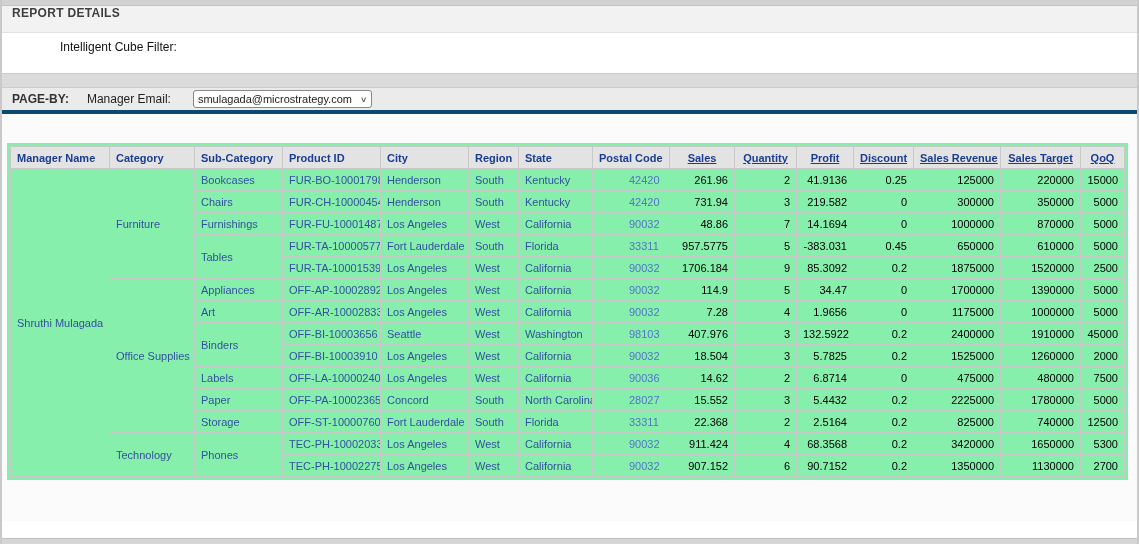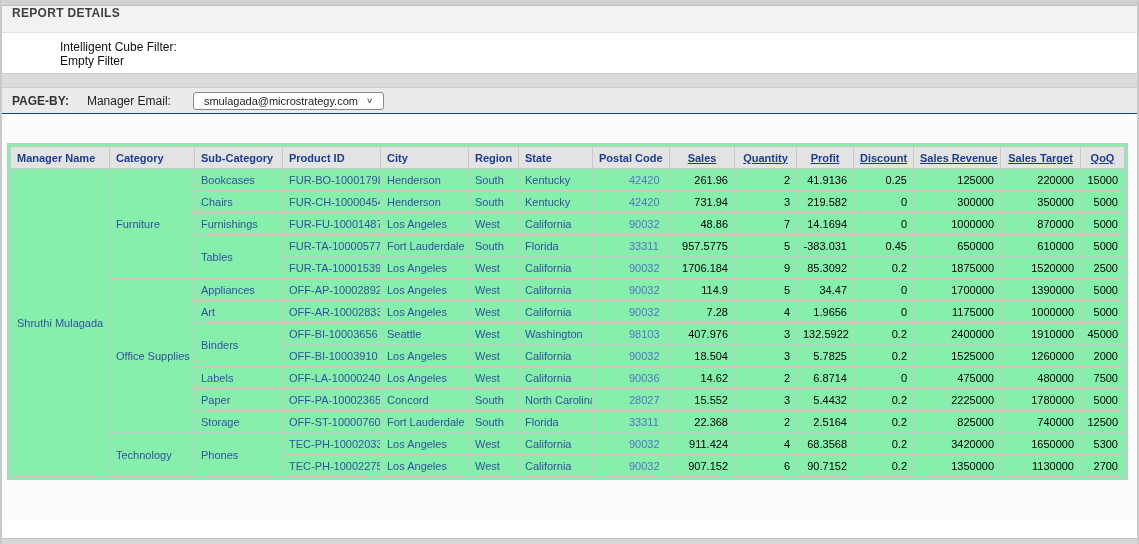--- a/index.html
+++ b/index.html
@@ -22,30 +22,30 @@
     height:27px; background:#f2f2f2; border-bottom:1px solid #e2e2e2;
     display:flex; align-items:flex-start; padding:0 10px;
     font-size:12px; font-weight:bold; color:#3f3f3f; letter-spacing:0.3px;
   }
   .filter-block {
     background:#ffffff; padding:7px 10px 9px 10px;
     font-size:12px; color:#111; line-height:1.2; height:40px;margin-left:48px;
   }
   .section-gap { height:15px; background:#dbdbdb; border-top:1px solid #cccccc; border-bottom:1px solid #cccccc; }
   .pageby-bar {
-    height:26px; background:#ebebeb; border-bottom:1px solid #0c4a6e;
+    height:26px; background:#ebebeb; border-bottom:4px solid #0c4a6e;
     display:flex; align-items:center; padding:0 10px; font-size:12px; color:#222;
   }
   .pageby-label { font-weight:bold; color:#333; margin-right:18px; }
   .pageby-field-label { margin-right:22px; }
   .select-box {
     display:inline-flex; align-items:center; justify-content:flex-end;
     min-width:165px; height:18px;
     border:1px solid #888; border-radius:3px; background:#fff;
-    padding:0 10px; font-size:11px; color:#222; cursor:default;
+    padding:0 4px; font-size:11px; color:#222; cursor:default;
   }
   .select-box .chev { color:#555; font-size:10px; margin-left:8px; transform:scaleY(0.8); }
   .main { background:#fbfbfb; height:407px; padding:29px 0 0 5px; }
   .grid-container {
     display:inline-block; background:#86efac;
     border:1px solid #c6c6c6; padding:2px;
   }
   table.grid { border-collapse:collapse; table-layout:fixed; width:1114px; font-size:11px; }
   .grid th, .grid td {
     border:1px solid #c8c8c8; padding:0 6px; height:22px;
@@ -66,21 +66,20 @@
 
 <div class="page">
   <div class="top-strip"></div>
 
   <div class="rd-bar">
     <span>REPORT DETAILS</span>
   </div>
 
   <div class="filter-block">
     <div>Intelligent Cube Filter:</div>
-    <div>Empty Filter</div>
   </div>
 
   <div class="section-gap"></div>
 
   <div class="pageby-bar">
     <span class="pageby-label">PAGE-BY:</span>
     <span class="pageby-field-label">Manager Email:</span>
     <div class="select-box">
       <span>smulagada@microstrategy.com</span>
       <span class="chev">∨</span>

